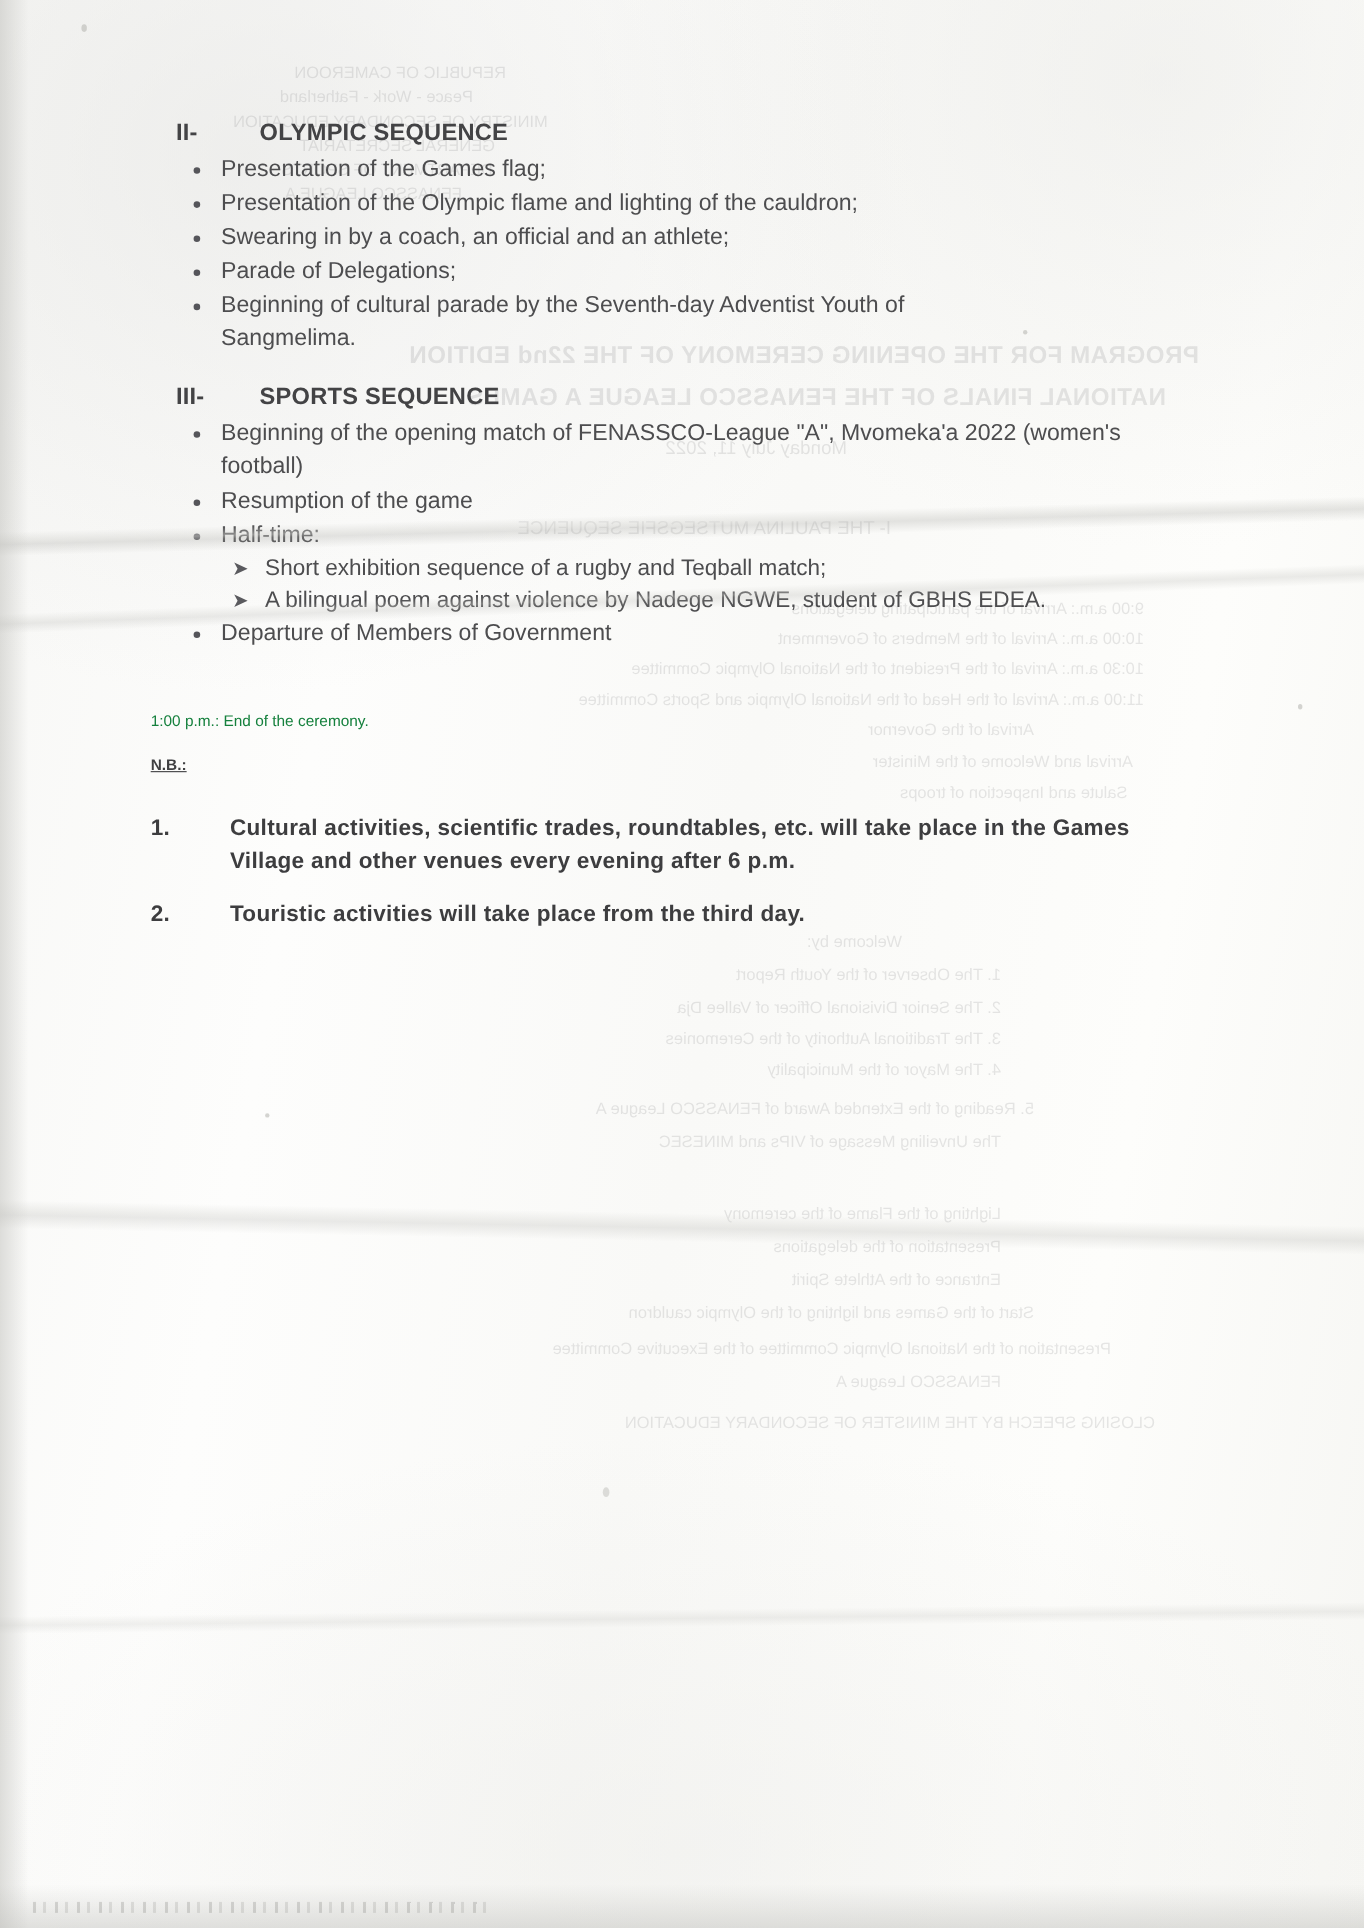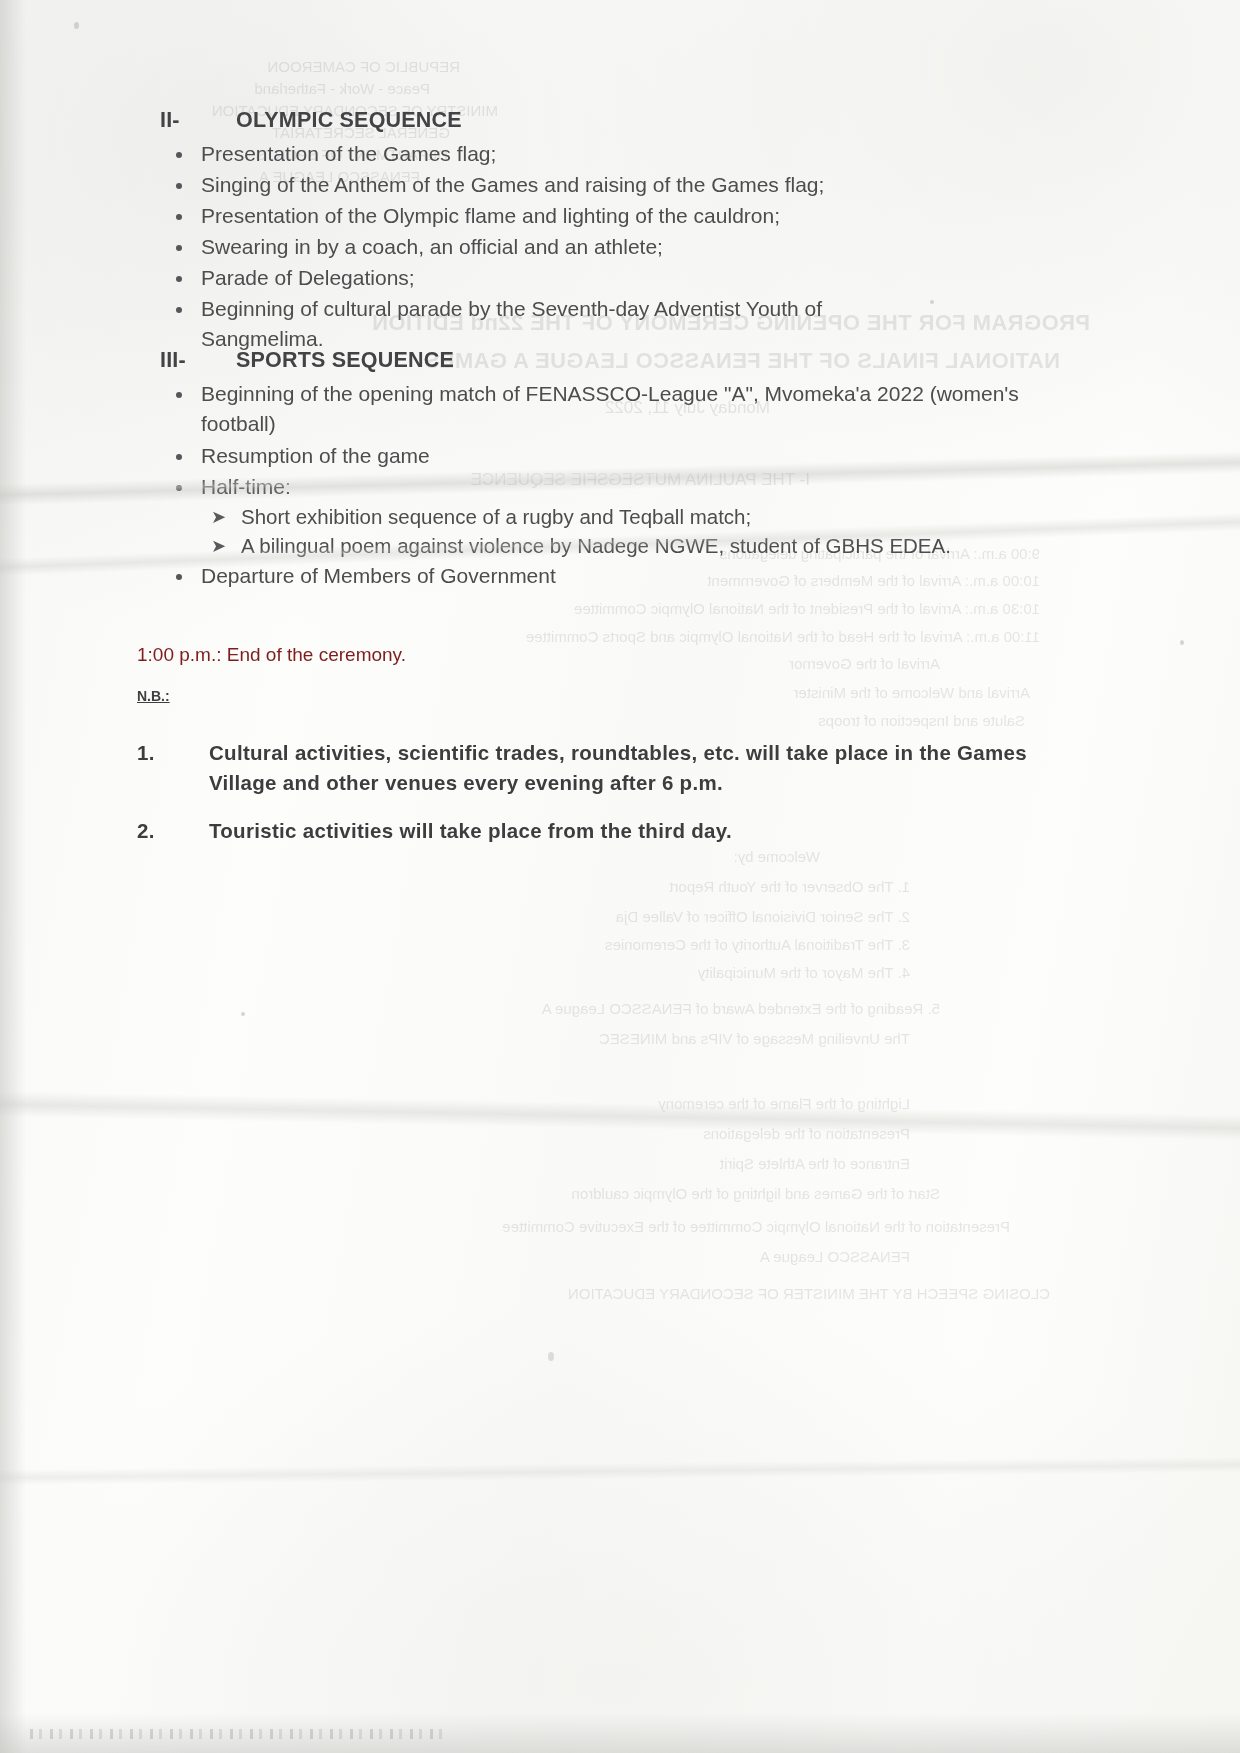--- a/index.html
+++ b/index.html
@@ -148,23 +148,23 @@
   }
   ul.lvl2 > li .arrow {
     position: absolute;
     left: 10px;
     top: 1px;
     font-size: 18px;
     color: #5a5a5e;
   }
 
   .timeline {
-    font-size: 19px;
+    font-size: 14px;
     line-height: 30px;
-    color: #7f1d1d;
+    color: #15803d;
   }
 
   .nb-label {
     font-size: 14px;
     font-weight: bold;
     color: #3f3f41;
     text-decoration: underline;
     display: inline-block;
   }
 
@@ -249,21 +249,20 @@
 
   <div class="content">
 
     <div class="blk" style="left:160px; top:108px; width:900px;">
       <div class="sec-head">
         <span class="sec-num">II-</span>
         <span>OLYMPIC SEQUENCE</span>
       </div>
       <ul class="lvl1" style="margin-top:6px;">
         <li>Presentation of the Games flag;</li>
-        <li>Singing of the Anthem of the Games and raising of the Games flag;</li>
         <li>Presentation of the Olympic flame and lighting of the cauldron;</li>
         <li>Swearing in by a coach, an official and an athlete;</li>
         <li>Parade of Delegations;</li>
         <li style="width:745px;">Beginning of cultural parade by the Seventh-day Adventist Youth of Sangmelima.</li>
       </ul>
     </div>
 
     <div class="blk" style="left:160px; top:348px; width:890px;">
       <div class="sec-head">
         <span class="sec-num">III-</span>

